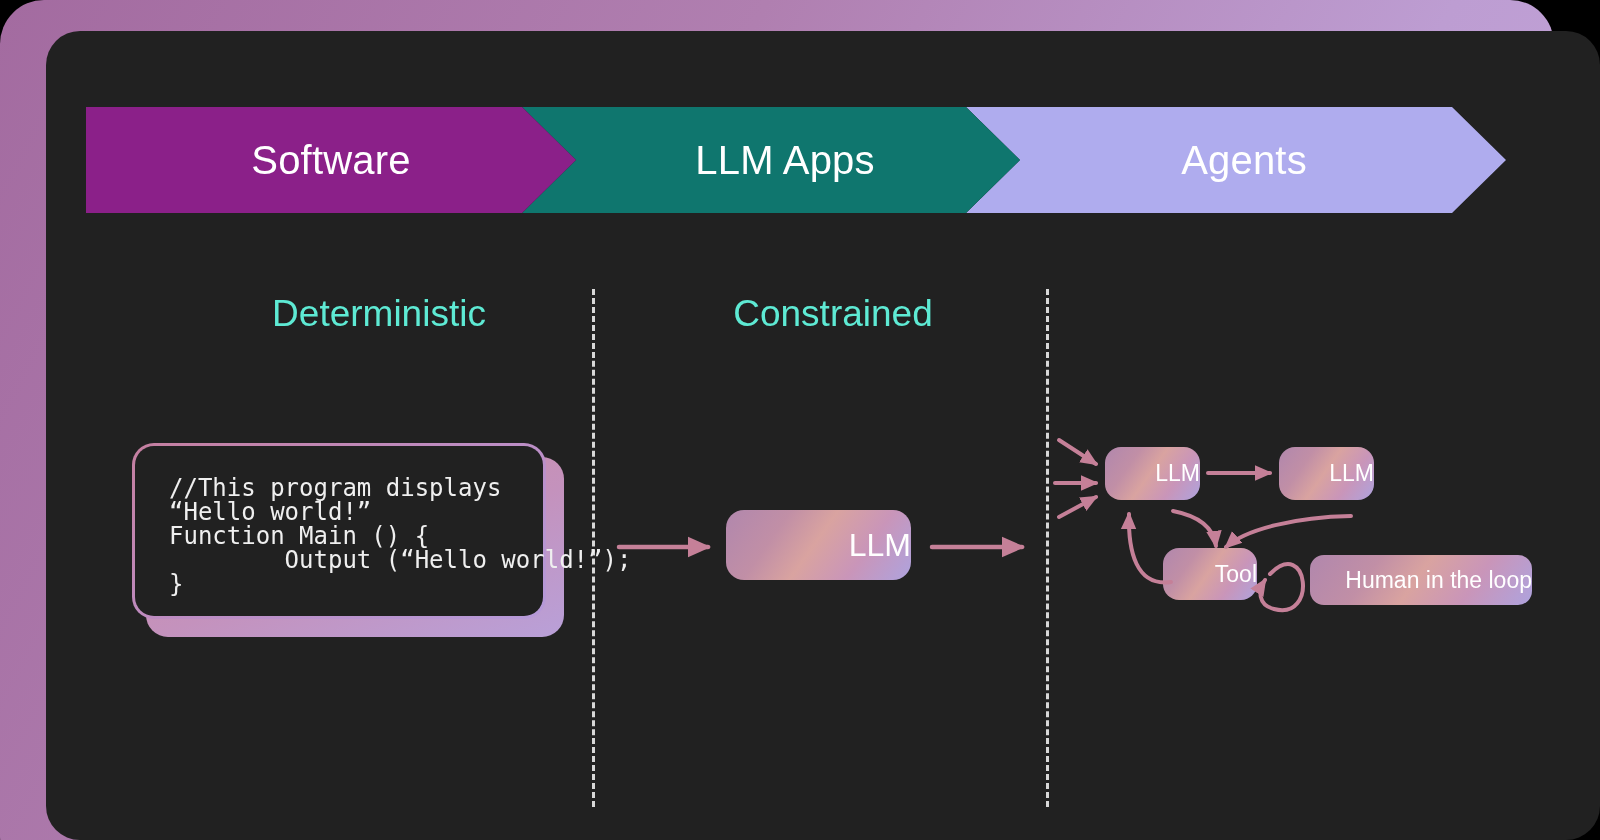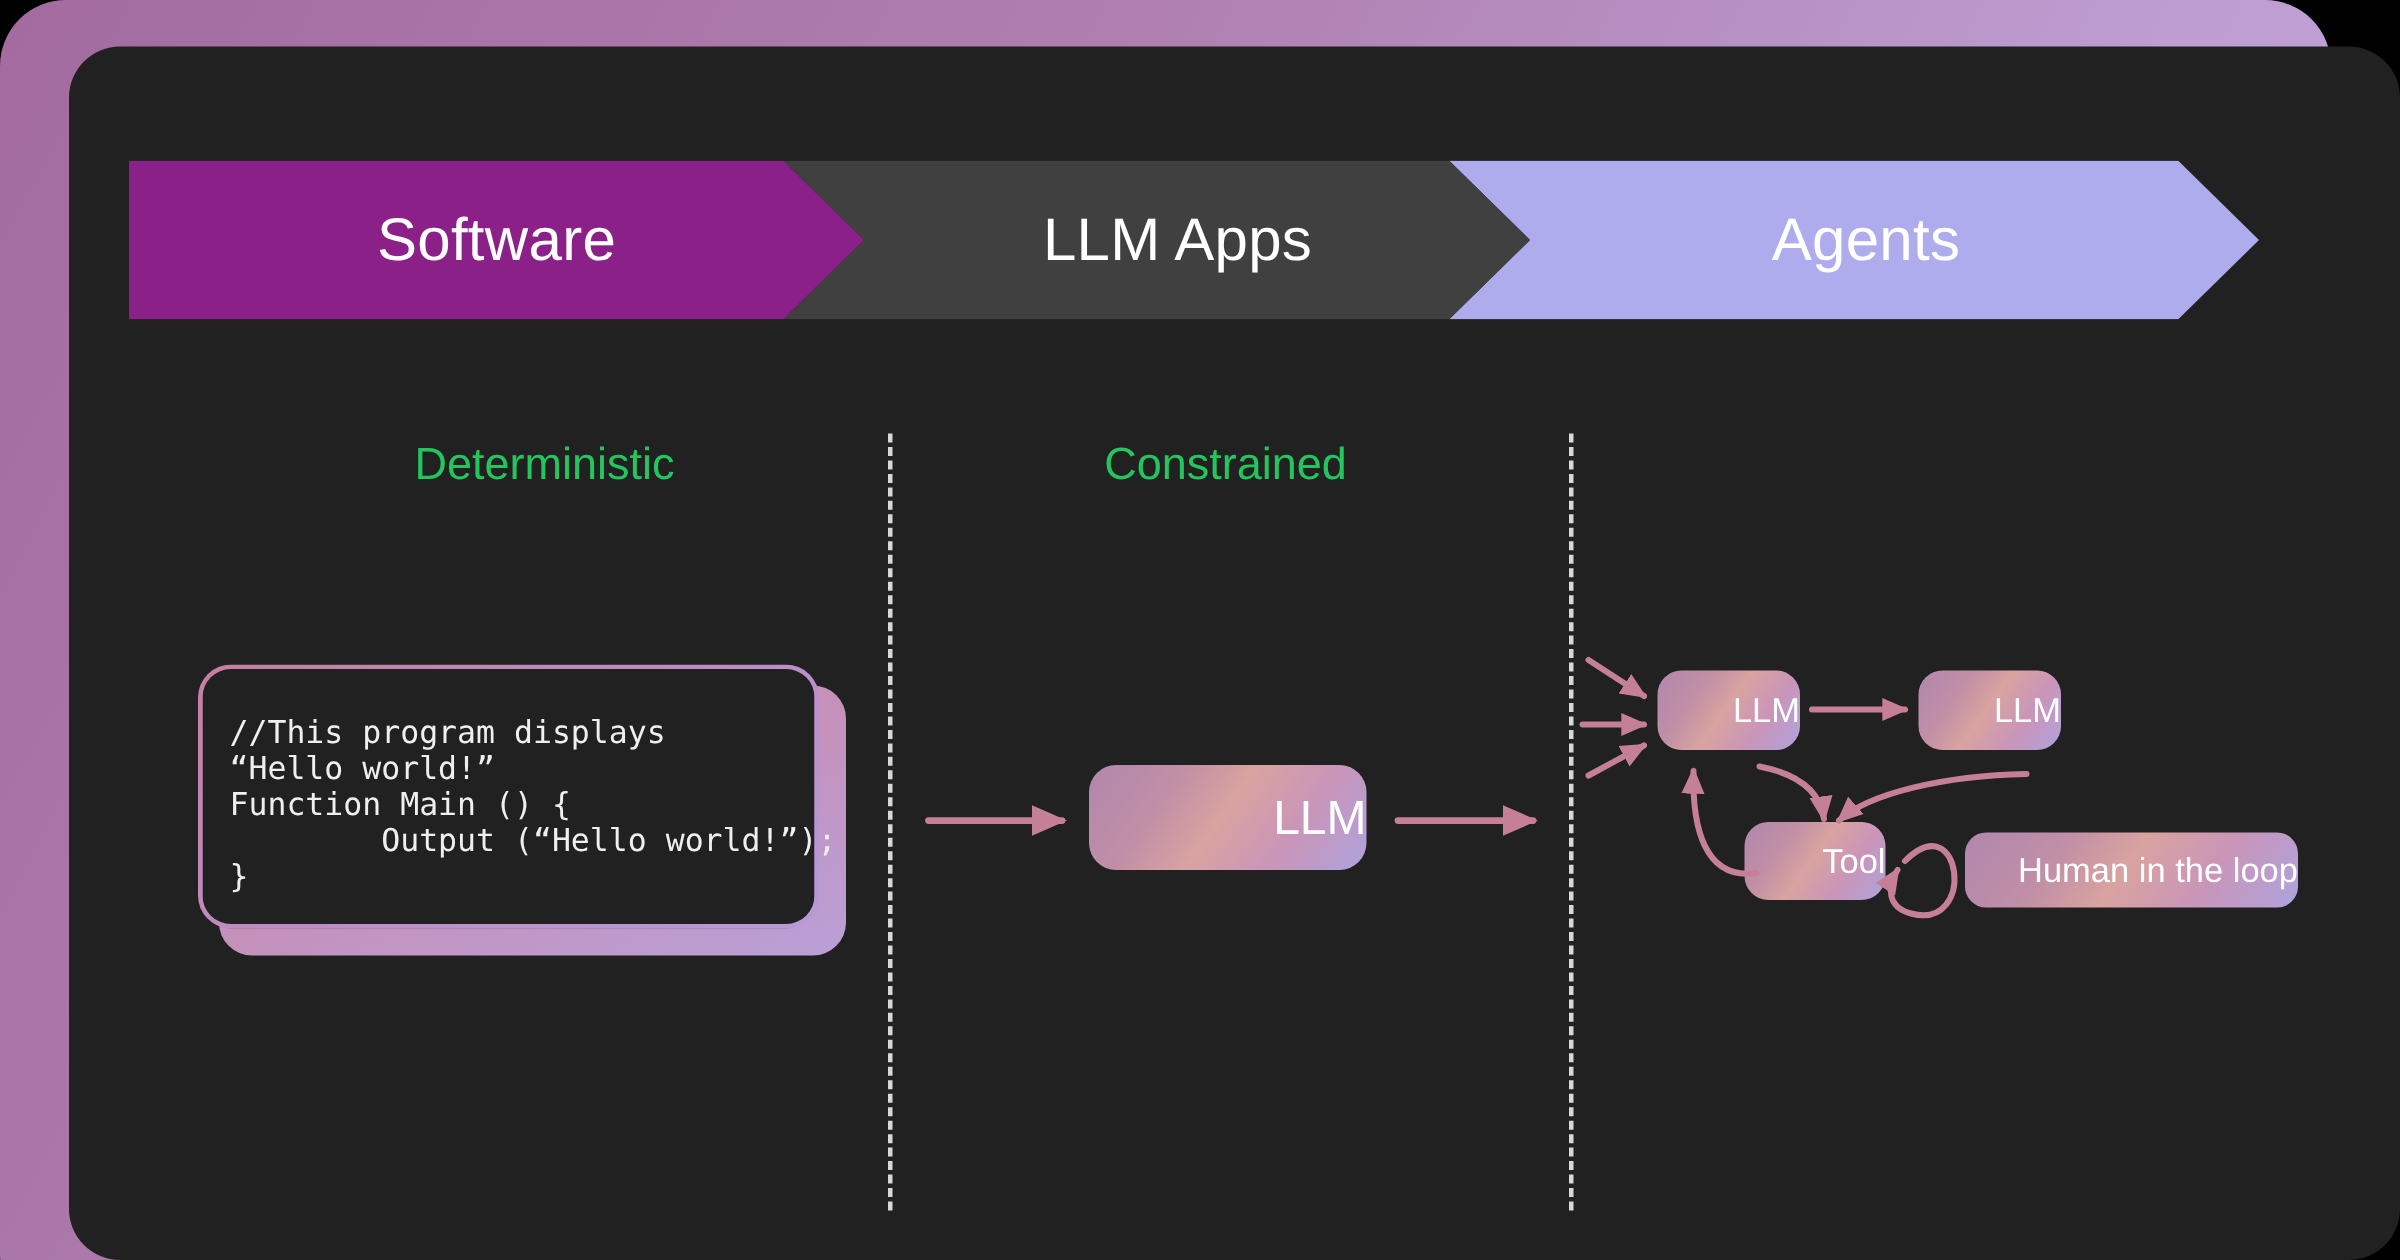--- a/index.html
+++ b/index.html
@@ -19,32 +19,32 @@
 
   
   .banner{position:absolute;left:40px;top:76px;width:1420px;height:106px;
           display:flex;}
   .seg{position:relative;height:106px;display:flex;align-items:center;
        justify-content:center;color:#fff;font-size:40px;font-weight:400;
        letter-spacing:.2px;}
   .seg-1{width:490px;background:#8B2089;
          clip-path:polygon(0 0, calc(100% - 54px) 0, 100% 50%, calc(100% - 54px) 100%, 0 100%);
          z-index:3;}
-  .seg-2{width:498px;margin-left:-54px;background:#404040;
+  .seg-2{width:498px;margin-left:-54px;background:#0f766e;
          clip-path:polygon(0 0, calc(100% - 54px) 0, 100% 50%, calc(100% - 54px) 100%, 0 100%, 54px 50%);
          z-index:2;}
   .seg-3{width:540px;margin-left:-54px;background:#AFACEE;
          clip-path:polygon(0 0, calc(100% - 54px) 0, 100% 50%, calc(100% - 54px) 100%, 0 100%, 54px 50%);
          z-index:1;}
   .seg-2 .seg-txt{transform:translateX(14px);}
   .seg-3 .seg-txt{transform:translateX(8px);}
 
   
-  .col-label{position:absolute;color:#22c55e;font-size:30px;white-space:nowrap;
-             transform:translateX(-50%);}
+  .col-label{position:absolute;color:#5eead4;font-size:37px;white-space:nowrap;
+             transform:translateX(-50%);margin-left:16px;}
   #lbl-0{left:317px;top:262px;}
   #lbl-1{left:771px;top:262px;text-align:center;}
   #lbl-2{left:1228px;top:262px;}
 
   
   .divider{position:absolute;top:258px;width:0;height:518px;
            border-left:3px dashed #d8d8d8;}
   #div-0{left:546px;}
   #div-1{left:1000px;}
 
@@ -53,23 +53,23 @@
   .code-shadow{position:absolute;left:14px;top:14px;width:418px;height:180px;
                border-radius:22px;
                background:linear-gradient(160deg,#cf8da3 0%,#c492bd 55%,#b9a0d8 100%);}
   .code-box{position:absolute;left:0;top:0;width:414px;height:176px;
             border-radius:22px;background:#212121;
             border:3px solid transparent;
             background-image:linear-gradient(#212121,#212121),
               linear-gradient(150deg,#c57fa0 0%,#bd8dc4 50%,#b69ad9 100%);
             background-origin:border-box;background-clip:content-box,border-box;
             box-sizing:border-box;}
-  .code-text{position:absolute;left:18px;top:30px;margin:0;
+  .code-text{position:absolute;left:34px;top:30px;margin:0;
              font-family:"DejaVu Sans Mono","Liberation Mono",monospace;
-             font-size:21px;line-height:24px;color:#efefef;white-space:pre;}
+             font-size:24px;line-height:24px;color:#efefef;white-space:pre;}
 
   
   .node{position:absolute;display:flex;align-items:center;justify-content:flex-end;
         color:#fff;border-radius:16px;
         background:linear-gradient(125deg,#b187ad 0%,#c18fa6 28%,#d9a3a0 48%,
                                    #c995b9 72%,#aea3de 100%);}
   #node-llm-main{left:680px;top:479px;width:185px;height:70px;font-size:32px;
                  border-radius:18px;}
   #node-llm-a{left:1059px;top:416px;width:95px;height:53px;font-size:23px;}
   #node-llm-b{left:1233px;top:416px;width:95px;height:53px;font-size:23px;}

